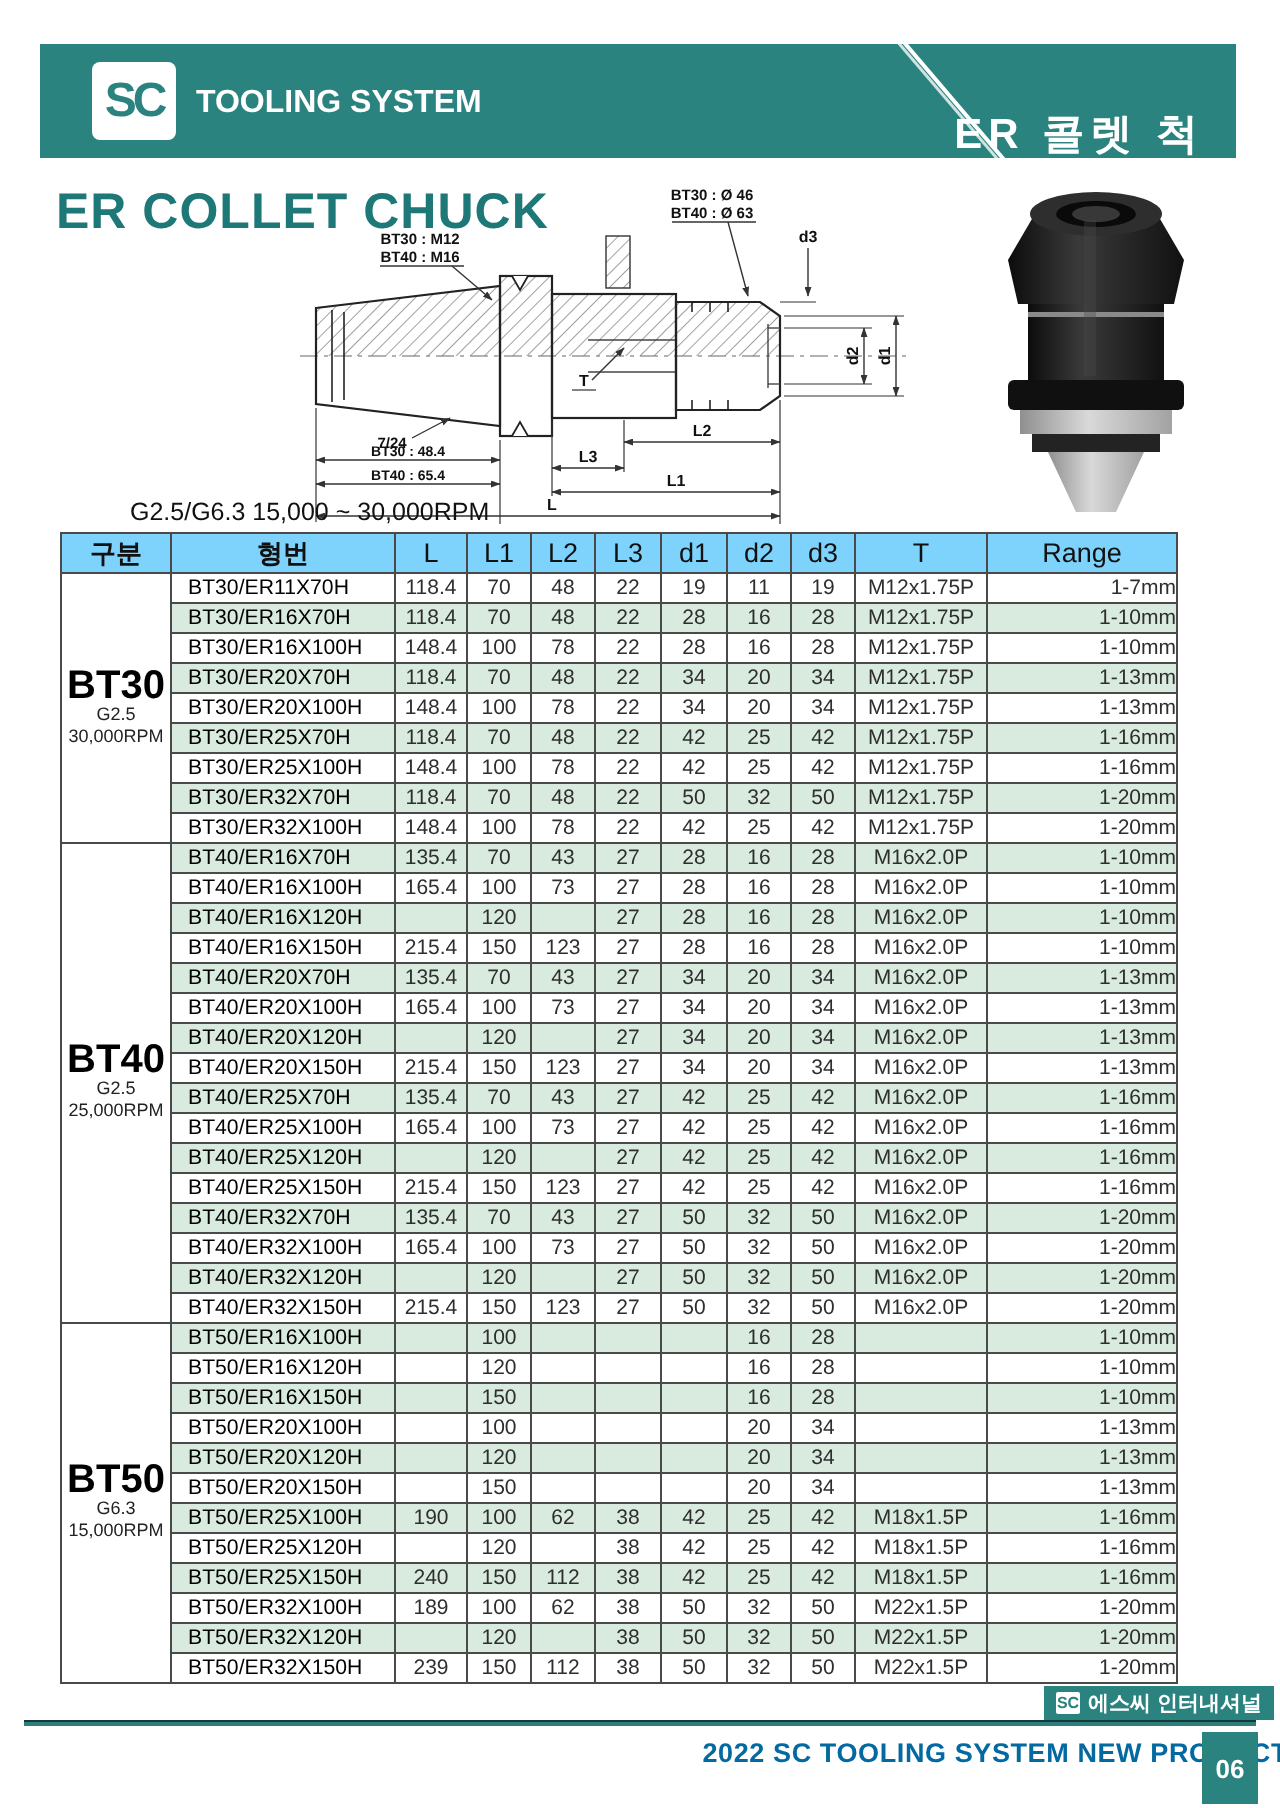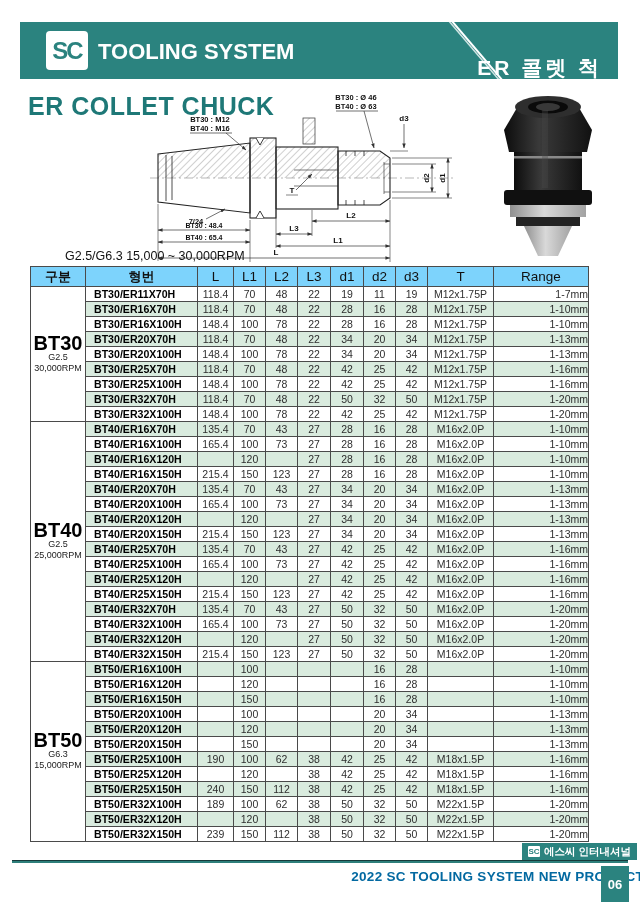--- a/index.html
+++ b/index.html
@@ -6,21 +6,21 @@
   .page{position:relative;width:640px;height:904px;background:#fff;overflow:hidden;
         font-family:"Liberation Sans",sans-serif;color:#111;}
 
   
   .band{position:absolute;left:20px;top:22px;width:598px;height:57px;background:#2b837f;}
   .band svg.diag{position:absolute;left:0;top:0;}
   .logo-box{position:absolute;left:26px;top:9px;width:42px;height:39px;background:#fff;
             border-radius:4px;display:flex;align-items:center;justify-content:center;
             font-weight:bold;font-size:24px;color:#2b837f;letter-spacing:-2px;}
   .brand{position:absolute;left:78px;top:0;height:59px;display:flex;align-items:center;
-         color:#fff;font-weight:bold;font-size:22px;letter-spacing:0px;}
+         color:#fff;font-weight:bold;font-size:16px;letter-spacing:0px;}
   .band-right{position:absolute;right:16px;top:7px;text-align:right;color:#fff;}
   .band-right .ko{font-size:21px;font-weight:bold;letter-spacing:3px;line-height:24px;margin-top:27px;}
   .band-right .en{font-size:13px;letter-spacing:0.5px;line-height:17px;}
 
   
   .title{position:absolute;left:28px;top:92px;font-size:25px;font-weight:800;
          color:#1e7877;letter-spacing:0.5px;}
 
   
   .drawing{position:absolute;left:146px;top:90px;}
@@ -30,21 +30,21 @@
   .specline{position:absolute;left:30px;top:249px;font-size:12.5px;color:#111;margin-left:35px;}
 
   
   .tblwrap{position:absolute;left:30px;top:266px;}
   table{border-collapse:collapse;table-layout:fixed;width:558px;border:1.5px solid #222;}
   th,td{border:1px solid #4a4a4a;overflow:hidden;white-space:nowrap;padding:0;}
   thead th{background:#7dd3fc;height:19px;font-size:13px;color:#111;}
   thead th.ko{font-weight:bold;font-size:13px;}
   thead th.dim{font-weight:400;font-size:13.5px;}
   tbody td{height:14px;line-height:14px;font-size:10.5px;}
-  td.model{font-weight:bold;text-align:left;padding-left:8px;color:#000;font-size:10.6px;}
+  td.model{font-weight:normal;text-align:left;padding-left:8px;color:#000;font-size:10.6px;}
   td.num{text-align:center;color:#2e2e2e;}
   td.range{text-align:right;padding-left:4px;color:#2e2e2e;}
   tr.green td{background:#d9ebde;}
   tr.white td{background:#fff;}
   td.group-cell{background:#fff !important;text-align:center;vertical-align:middle;}
   .gname{font-size:20px;font-weight:bold;color:#000;line-height:17px;}
   .gsub{font-size:9px;color:#222;line-height:11px;}
 
   
   .badge{position:absolute;left:522px;top:843px;width:115px;height:17px;background:#2b837f;

